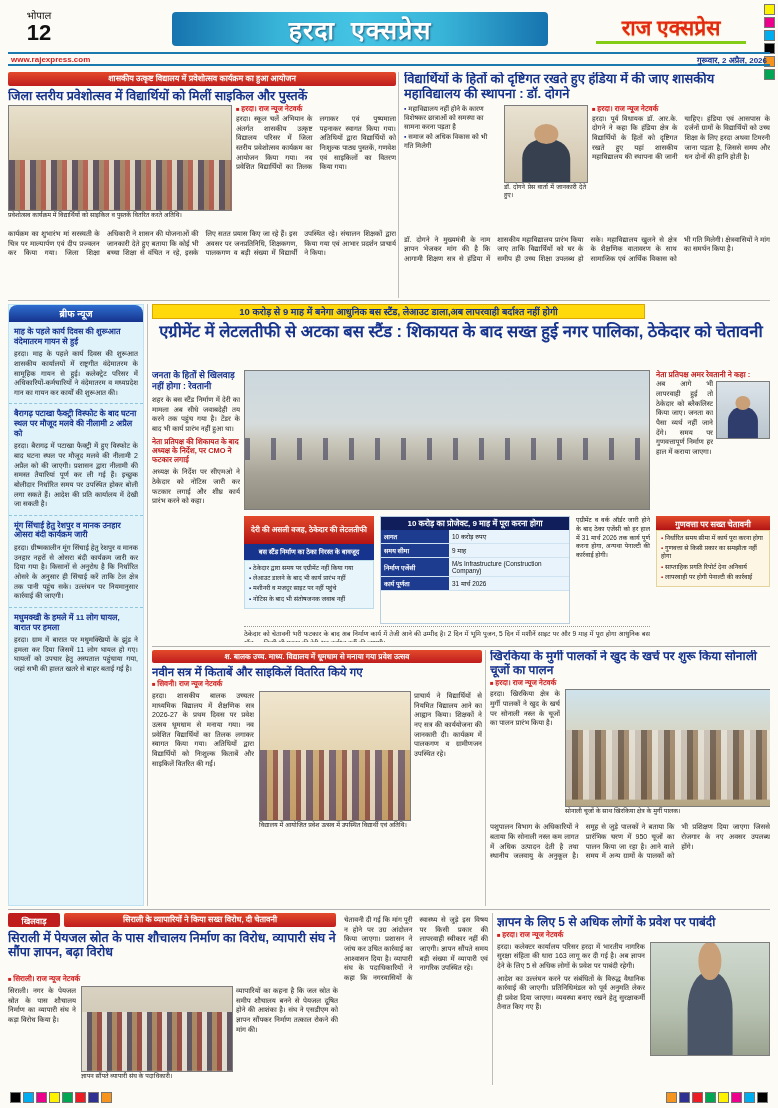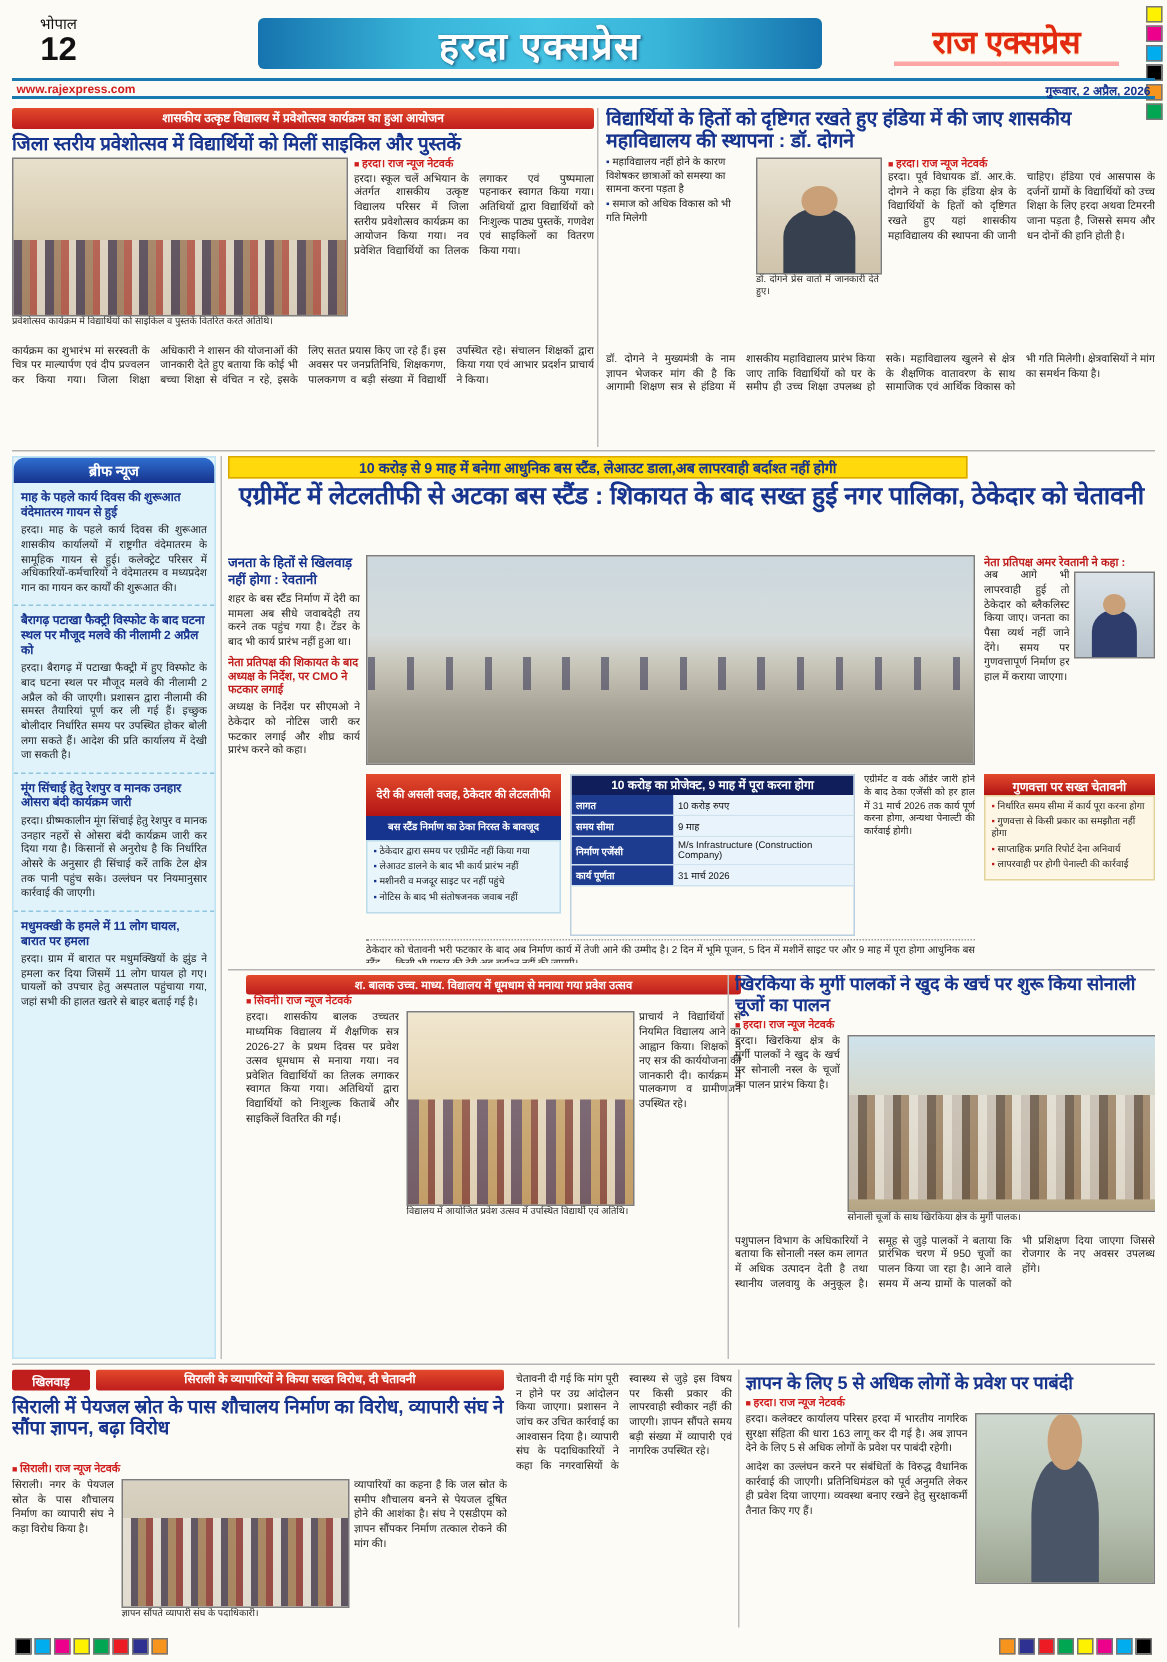--- a/index.html
+++ b/index.html
@@ -19,23 +19,23 @@
   .caption{font-size:6.3px;color:#242424;line-height:1.25;text-align:justify;}
   .photo{border:1px solid #7d7d7d;position:relative;overflow:hidden;}
   .person{position:absolute;bottom:0;left:50%;transform:translateX(-50%);
           width:58%;height:56%;border-radius:45% 45% 0 0;background:#37404f;}
   .person::before{content:"";position:absolute;top:-36%;left:50%;transform:translateX(-50%);
           width:50%;height:46%;border-radius:50%;background:#c9a077;}
   .vline{border-left:1px solid #bdbdbd;}
   .hline{border-top:1px solid #b3b3b3;}
   .masthead{background:linear-gradient(90deg,#1673ae 0%,#38b4d8 28%,#45c4e4 50%,#38b4d8 72%,#1673ae 100%);
             color:#fff;font-weight:bold;display:flex;align-items:center;justify-content:center;
-            font-size:25px;border-radius:4px;text-shadow:1px 1px 2px rgba(0,0,40,.55);letter-spacing:1px;}
+            font-size:25px;border-radius:4px;text-shadow:1px 1px 2px rgba(0,0,40,.55);letter-spacing:1px;font-family:Liberation Mono, monospace;}
   .brand{color:#e22a12;font-weight:bold;font-size:21px;display:flex;align-items:center;justify-content:center;
-         border-bottom:3px solid #fca5a5;text-shadow:0 1px 0 #ffd9a0;}
+         border-bottom:3px solid #84cc16;text-shadow:0 1px 0 #ffd9a0;}
   .daterow{border-top:2px solid #1a7ab0;border-bottom:2px solid #1a7ab0;display:flex;
            align-items:center;justify-content:space-between;padding:0 3px;}
   .website{color:#d01f1f;font-weight:bold;font-size:8px;}
   .dateline{color:#16338e;font-weight:bold;font-size:8px;}
   .yellow-strip{background:#ffd90c;color:#17328c;font-weight:bold;display:flex;align-items:center;
            justify-content:center;font-size:9.5px;border:1px solid #d8a800;}
   .brief{background:#e0f3fb;border:1px solid #bfe3f2;}
   .brief-title{background:linear-gradient(180deg,#2f6fd0,#16338e);color:#fff;font-weight:bold;
            font-size:9.5px;display:flex;align-items:center;justify-content:center;border-radius:8px 8px 0 0;}
   .brief-item{padding:5px 5px 6px 5px;}
@@ -220,22 +220,23 @@
         <div class="point">साप्ताहिक प्रगति रिपोर्ट देना अनिवार्य</div>
         <div class="point">लापरवाही पर होगी पेनाल्टी की कार्रवाई</div>
       </div>
     </div>
 
     <div class="abs body-text" style="left:92px;top:322px;width:406px;height:16px;font-size:6.6px;border-top:1px dotted #999;padding-top:2px;">ठेकेदार को चेतावनी भरी फटकार के बाद अब निर्माण कार्य में तेजी आने की उम्मीद है। 2 दिन में भूमि पूजन, 5 दिन में मशीनें साइट पर और 9 माह में पूरा होगा आधुनिक बस स्टैंड — किसी भी प्रकार की देरी अब बर्दाश्त नहीं की जाएगी।</div>
   </div>
 
   <div class="abs hline" style="left:152px;top:646px;width:618px;"></div>
 
-  <div class="abs" style="left:152px;top:650px;width:330px;height:256px;overflow:hidden;margin-left:12px;">
+  <div class="abs" style="left:152px;top:650px;width:330px;height:256px;overflow:hidden;">
     <div class="kicker" style="height:13px;font-size:7.5px;">श. बालक उच्च. माध्य. विद्यालय में धूमधाम से मनाया गया प्रवेश उत्सव</div>
+    <div class="hl" style="font-size:11.5px;margin:3px 0 1px 0;">नवीन सत्र में किताबें और साइकिलें वितरित किये गए</div>
     <div class="byline">सिवनी। राज न्यूज नेटवर्क</div>
     <div style="display:flex;gap:5px;margin-top:2px;">
       <div class="body-text" style="width:102px;flex:none;height:198px;">हरदा। शासकीय बालक उच्चतर माध्यमिक विद्यालय में शैक्षणिक सत्र 2026-27 के प्रथम दिवस पर प्रवेश उत्सव धूमधाम से मनाया गया। नव प्रवेशित विद्यार्थियों का तिलक लगाकर स्वागत किया गया। अतिथियों द्वारा विद्यार्थियों को निःशुल्क किताबें और साइकिलें वितरित की गईं।</div>
       <div style="width:150px;flex:none;">
         <div class="photo" style="width:150px;height:128px;background:repeating-linear-gradient(90deg,rgba(80,60,90,.7) 0 7px,rgba(190,150,90,.65) 7px 13px,rgba(120,50,45,.7) 13px 18px,rgba(230,220,200,.7) 18px 23px) 0 100%/100% 55% no-repeat,linear-gradient(180deg,#f0e6cf 0%,#e3d3b0 50%,#caa97f 100%);"></div>
         <div class="caption">विद्यालय में आयोजित प्रवेश उत्सव में उपस्थित विद्यार्थी एवं अतिथि।</div>
       </div>
       <div class="body-text" style="flex:1;height:198px;">प्राचार्य ने विद्यार्थियों से नियमित विद्यालय आने का आह्वान किया। शिक्षकों ने नए सत्र की कार्ययोजना की जानकारी दी। कार्यक्रम में पालकगण व ग्रामीणजन उपस्थित रहे।</div>
     </div>
   </div>

